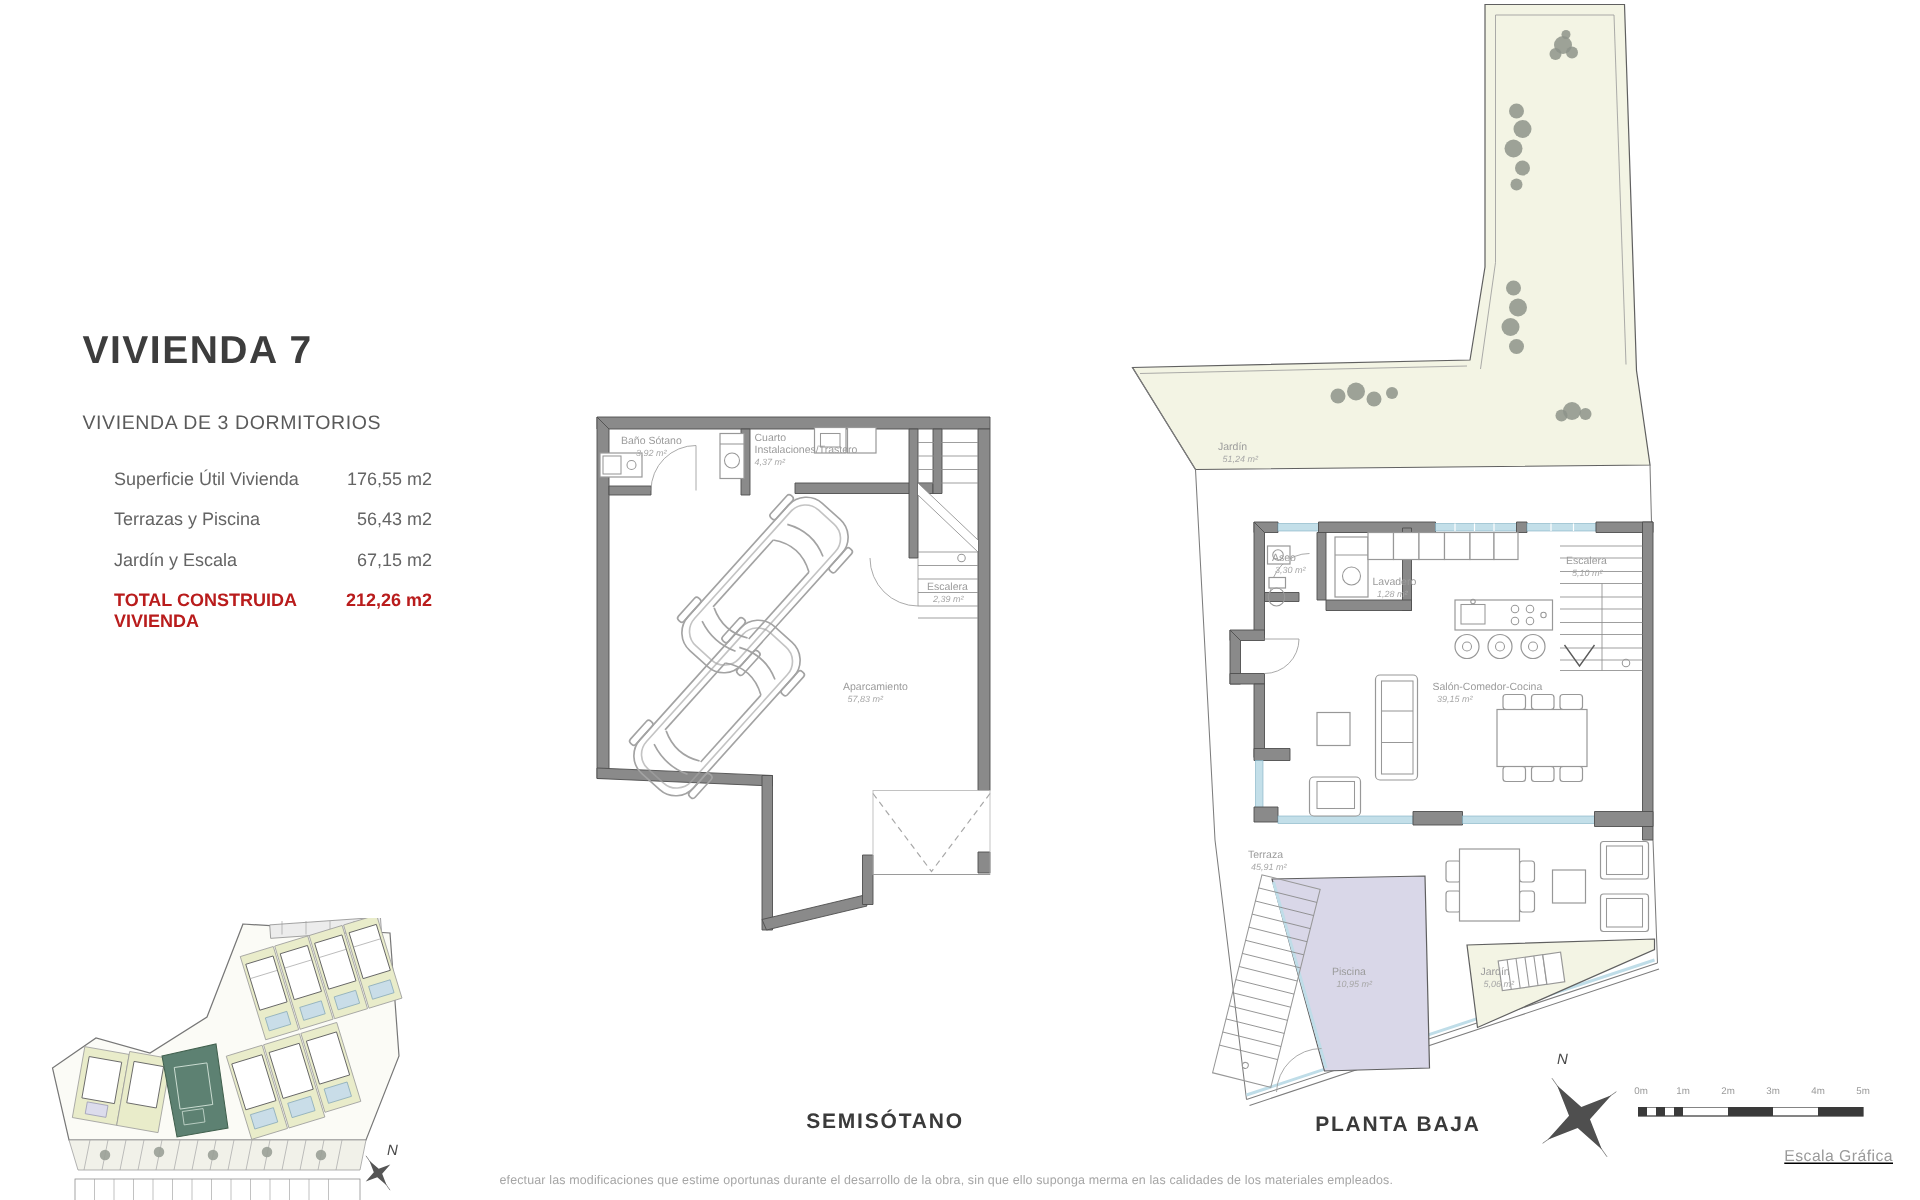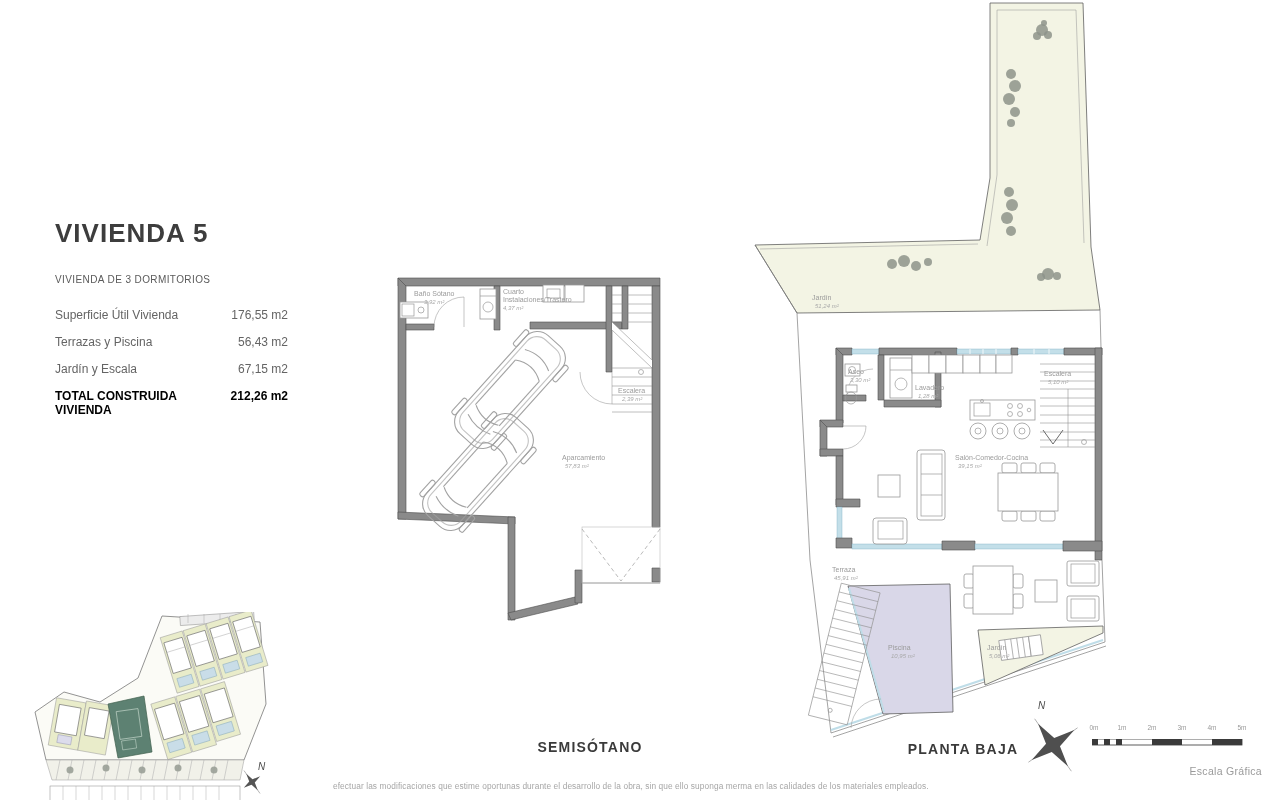--- a/index.html
+++ b/index.html
@@ -3,28 +3,28 @@
 <meta charset="utf-8">
 <style>
   html,body{margin:0;padding:0;background:#fff;}
   body{width:1280px;height:800px;overflow:hidden;position:relative;
        font-family:"Liberation Sans",sans-serif;}
   .abs{position:absolute;}
 
   
   .info{left:55px;top:218px;width:233px;}
   .info h1{margin:0;font-size:26px;font-weight:bold;letter-spacing:1px;color:#3d3d3d;}
-  .info .subtitle{margin-top:25px;font-size:10px;letter-spacing:.4px;color:#5a5a5a;}
+  .info .subtitle{margin-top:25px;font-size:13px;letter-spacing:.4px;color:#5a5a5a;}
   .rows{margin-top:23px;}
   .row{display:flex;justify-content:space-between;align-items:flex-start;
-       margin-bottom:13px;font-size:12px;color:#646464;}
+       margin-bottom:13px;font-size:12px;color:#646464;margin-left:21px;}
   .row .lbl{flex:1;}
   .row .val{width:80px;text-align:right;white-space:nowrap;}
   .row .note{display:block;font-size:6.5px;color:#8f8f8f;margin-top:1px;letter-spacing:.2px;}
-  .row.final{font-weight:bold;color:#000000;margin-top:6px;}
+  .row.final{font-weight:bold;color:#b91c1c;margin-top:6px;}
 
   
   .wall{fill:#8a8a8a;stroke:#4e4e4e;stroke-width:.6;}
   .pline{fill:none;stroke:#7d7d7d;stroke-width:.7;}
   .thin{fill:none;stroke:#9a9a9a;stroke-width:.55;}
   .furn{fill:#fff;stroke:#989898;stroke-width:.8;}
   .furn2{fill:none;stroke:#989898;stroke-width:.7;}
   .window{fill:#c3dfe9;stroke:#7fafc2;stroke-width:.4;}
   .garden{fill:#f3f4e4;stroke:#606060;stroke-width:.8;}
   .pool{fill:#d9d7e8;stroke:#5f5f5f;stroke-width:.8;}
@@ -33,40 +33,40 @@
   .arc{fill:none;stroke:#a0a0a0;stroke-width:.6;}
   .dash{stroke:#a8a8a8;stroke-width:.8;stroke-dasharray:4 3;fill:none;}
   .car-line{fill:none;stroke:#a3a3a3;stroke-width:1.1;}
   text.rname{font-size:7px;fill:#9b9b9b;}
   text.rarea{font-size:6px;font-style:italic;fill:#a8a8a8;}
 
   
   .plan-caption{font-size:14px;font-weight:bold;letter-spacing:1.2px;color:#3a3a3a;
                 text-align:center;width:190px;}
   .cap-semi{left:495px;top:739px;}
-  .cap-pb{left:868px;top:741px;}
+  .cap-pb{left:837px;top:741px;}
 
   
-  .scalebar{left:1092px;top:724px;width:170px;}
+  .scalebar{left:1092px;top:724px;width:170px;text-decoration:underline;}
   .scalebar .ticks{position:relative;height:9px;font-size:6.5px;color:#9a9a9a;}
   .scalebar .ticks span{position:absolute;transform:translateX(-50%);}
   .scalebar .caption{margin-top:14px;font-size:10.5px;color:#9a9a9a;text-align:right;
                      letter-spacing:.3px;}
 
   
   .footnote{left:333px;top:780px;width:945px;font-size:8.3px;color:#a6a6a6;
             line-height:12.5px;letter-spacing:.1px;}
 
   .compass-n{font-size:10px;fill:#4a4a4a;font-style:italic;}
 </style>
 </head>
 <body>
 
 <section class="abs info">
-  <h1>VIVIENDA 5</h1>
+  <h1>VIVIENDA 7</h1>
   <div class="subtitle">VIVIENDA DE 3 DORMITORIOS</div>
   <div class="rows">
     <div class="row">
       <span class="lbl">Superficie Útil Vivienda</span>
       <span class="val">176,55 m2</span>
     </div>
     <div class="row">
       <span class="lbl">Terrazas y Piscina</span>
       <span class="val">56,43 m2</span>
     </div>

